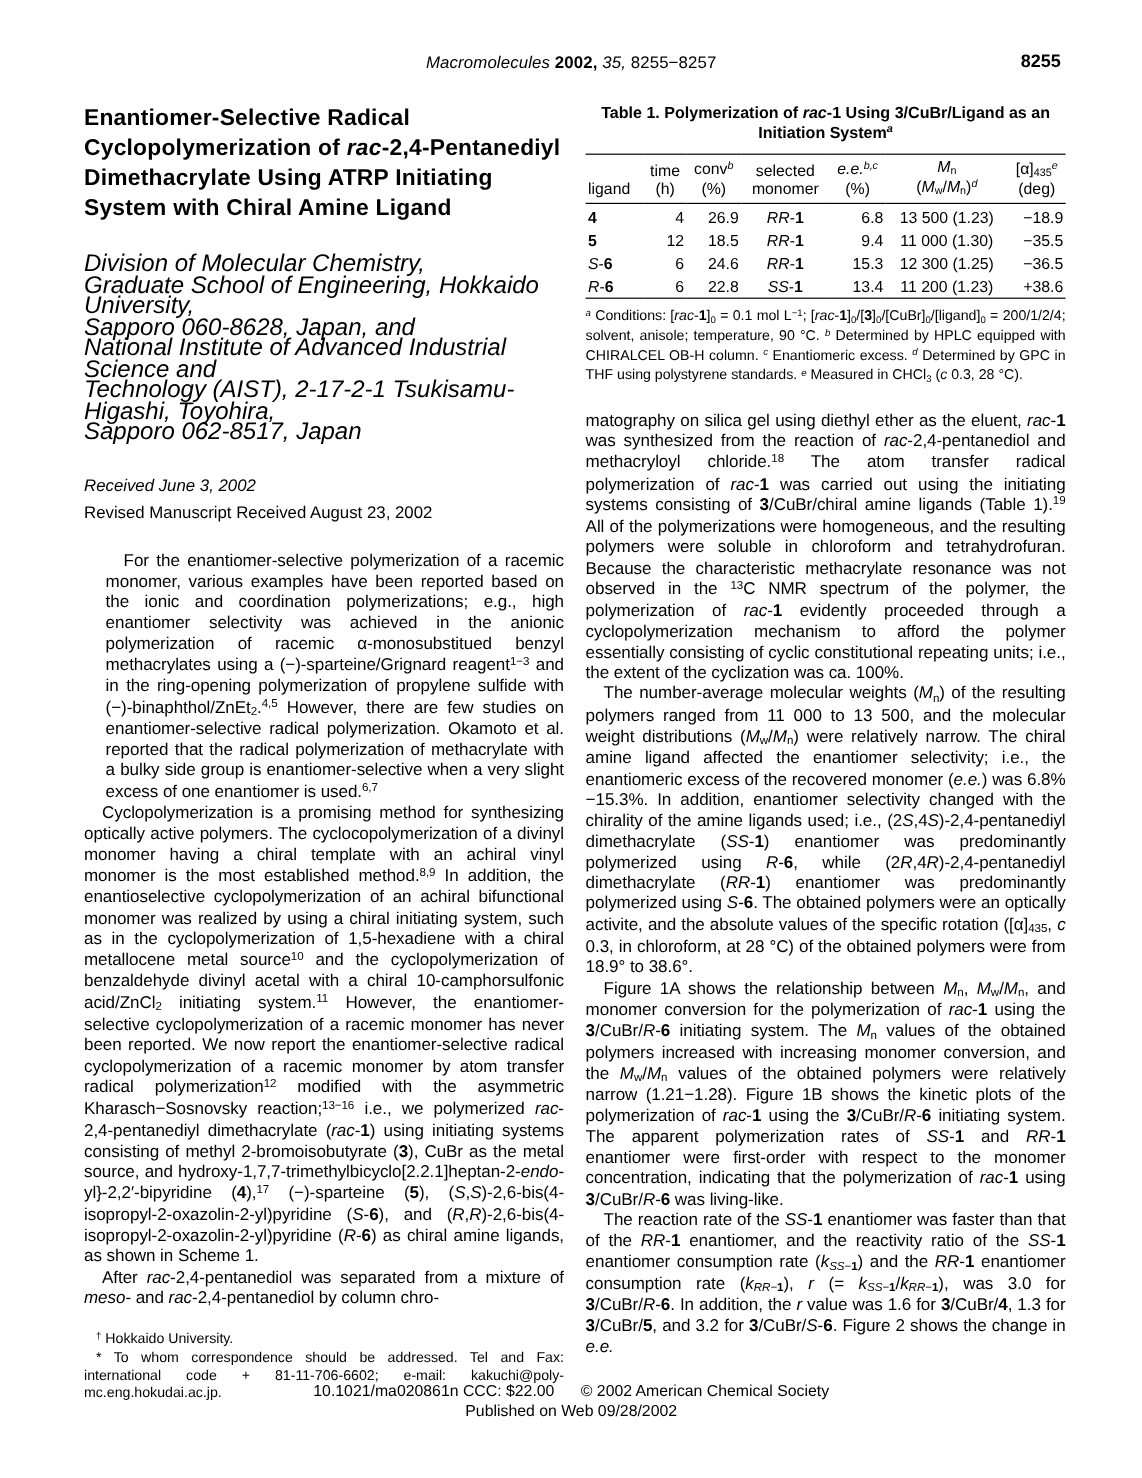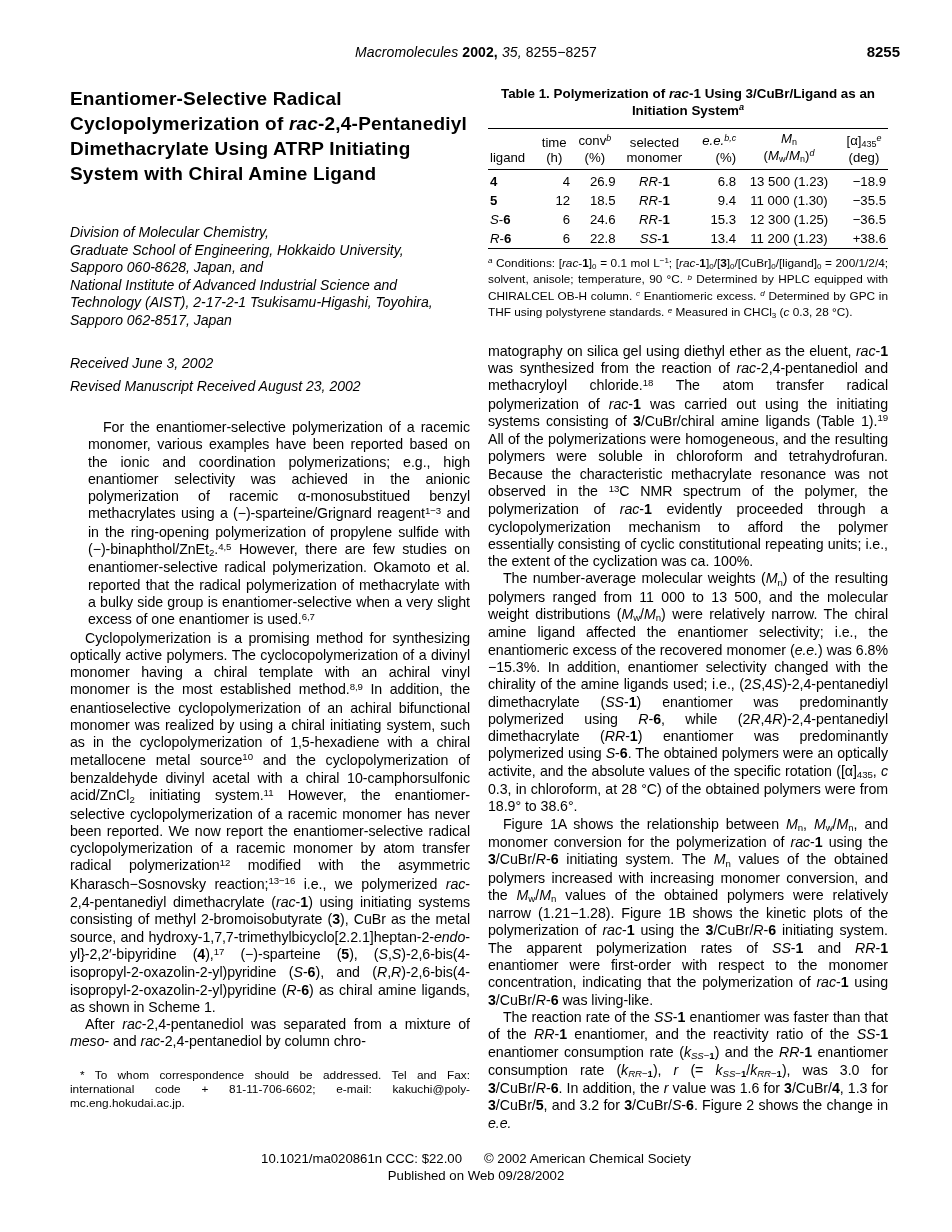--- a/index.html
+++ b/index.html
@@ -7,38 +7,38 @@
   body {
     width:952px; height:1232px; position:relative;
     color:#000; font-family:"Liberation Sans","DejaVu Sans",sans-serif;
     overflow:hidden;
   }
   .runhead {
     position:absolute; top:44px; left:0; width:100%;
     text-align:center; font-size:14px; letter-spacing:0.1px;
   }
   .pagenum {
-    position:absolute; top:43px; right:52px;
+    position:absolute; top:43px; right:68px;
     font-weight:bold; font-size:15px;
   }
   .col { position:absolute; top:86px; width:400px; }
   .col-left { left:70px; }
   .col-right { left:488px; }
 
   .title {
     font-weight:bold; font-size:19px; line-height:25px; letter-spacing:0.2px;
   }
   .authors {
     margin-top:30px; font-weight:bold; font-size:16.5px; line-height:22px;
   }
   .affiliation {
-    margin-top:38px; font-style:italic; font-size:14px; line-height:17.5px;
+    margin-top:26px; font-style:italic; font-size:20px; line-height:17.5px;
   }
   .received { margin-top:26px; font-style:italic; font-size:14px; }
-  .revised  { margin-top:7px;  font-style:italic; font-size:14px; }
+  .revised  { margin-top:7px;  font-size:14px; }
 
   .body-p {
     font-size:14.2px; line-height:17.3px; text-align:justify;
     text-indent:15px; letter-spacing:-0.05px;
   }
   .first-body { margin-top:25px;margin-left:18px; }
   .no-indent { text-indent:0; }
 
   .fnblock { margin-top:17px; font-size:11.8px; line-height:14.2px; }
   .fnblock p { text-align:justify; text-indent:10px; }
@@ -61,21 +61,21 @@
     border-bottom:1.1px solid #000; text-align:center; padding-bottom:2px;
     margin:0 6px;
   }
   tr.header-row th { border-bottom:1.1px solid #000; padding-bottom:4px; }
   tr.data-row:first-of-type td { padding-top:4px; }
   td.c-ligand, th.c-ligand { text-align:left; padding-left:2px; }
   td.c-time, th.c-time, td.c-conv, th.c-conv { text-align:right; padding-right:6px; }
   th.c-time, th.c-conv { text-align:center; }
   td.c-mon, th.c-mon { text-align:center; }
   td.c-ee, th.c-ee { text-align:right; padding-right:8px; }
-  th.c-ee { text-align:right; }
+  th.c-ee { text-align:center; }
   td.c-mn, th.c-mn { text-align:center; white-space:nowrap; }
   td.c-rot, th.c-rot { text-align:right; padding-right:1px; white-space:nowrap; }
   th.c-rot { text-align:center; }
   .tbl-footnote {
     margin-top:7px; font-size:11.8px; line-height:14.4px; text-align:justify;
   }
   .tbl-block { margin-bottom:21px; }
 
   sup { font-size:0.68em; vertical-align:baseline; position:relative; top:-0.45em; }
   sub { font-size:0.68em; vertical-align:baseline; position:relative; top:0.25em; }
@@ -96,20 +96,21 @@
   <h1 class="title">Enantiomer-Selective Radical<br>Cyclopolymerization of <i>rac</i>-2,4-Pentanediyl<br>Dimethacrylate Using ATRP Initiating<br>System with Chiral Amine Ligand</h1>
   <div class="affiliation">Division of Molecular Chemistry,<br>Graduate School of Engineering, Hokkaido University,<br>Sapporo 060-8628, Japan, and<br>National Institute of Advanced Industrial Science and<br>Technology (AIST), 2-17-2-1 Tsukisamu-Higashi, Toyohira,<br>Sapporo 062-8517, Japan</div>
   <div class="received">Received June 3, 2002</div>
   <div class="revised">Revised Manuscript Received August 23, 2002</div>
 
   <p class="body-p first-body">For the enantiomer-selective polymerization of a racemic monomer, various examples have been reported based on the ionic and coordination polymerizations; e.g., high enantiomer selectivity was achieved in the anionic polymerization of racemic α-monosubstitued benzyl methacrylates using a (−)-sparteine/Grignard reagent<sup>1−3</sup> and in the ring-opening polymerization of propylene sulfide with (−)-binaphthol/ZnEt<sub>2</sub>.<sup>4,5</sup> However, there are few studies on enantiomer-selective radical polymerization. Okamoto et al. reported that the radical polymerization of methacrylate with a bulky side group is enantiomer-selective when a very slight excess of one enantiomer is used.<sup>6,7</sup></p>
   <p class="body-p">Cyclopolymerization is a promising method for synthesizing optically active polymers. The cyclocopolymerization of a divinyl monomer having a chiral template with an achiral vinyl monomer is the most established method.<sup>8,9</sup> In addition, the enantioselective cyclopolymerization of an achiral bifunctional monomer was realized by using a chiral initiating system, such as in the cyclopolymerization of 1,5-hexadiene with a chiral metallocene metal source<sup>10</sup> and the cyclopolymerization of benzaldehyde divinyl acetal with a chiral 10-camphorsulfonic acid/ZnCl<sub>2</sub> initiating system.<sup>11</sup> However, the enantiomer-selective cyclopolymerization of a racemic monomer has never been reported. We now report the enantiomer-selective radical cyclopolymerization of a racemic monomer by atom transfer radical polymerization<sup>12</sup> modified with the asymmetric Kharasch−Sosnovsky reaction;<sup>13−16</sup> i.e., we polymerized <i>rac</i>-2,4-pentanediyl dimethacrylate (<i>rac</i>-<b>1</b>) using initiating systems consisting of methyl 2-bromoisobutyrate (<b>3</b>), CuBr as the metal source, and hydroxy-1,7,7-trimethylbicyclo[2.2.1]heptan-2-<i>endo</i>-yl}-2,2′-bipyridine (<b>4</b>),<sup>17</sup> (−)-sparteine (<b>5</b>), (<i>S</i>,<i>S</i>)-2,6-bis(4-isopropyl-2-oxazolin-2-yl)pyridine (<i>S</i>-<b>6</b>), and (<i>R</i>,<i>R</i>)-2,6-bis(4-isopropyl-2-oxazolin-2-yl)pyridine (<i>R</i>-<b>6</b>) as chiral amine ligands, as shown in Scheme 1.</p>
   <p class="body-p">After <i>rac</i>-2,4-pentanediol was separated from a mixture of <i>meso</i>- and <i>rac</i>-2,4-pentanediol by column chro-</p>
 
   <div class="fnblock">
+    <p><sup>†</sup> Hokkaido University.</p>
     <p>* To whom correspondence should be addressed. Tel and Fax: international code + 81-11-706-6602; e-mail: kakuchi@poly-mc.eng.hokudai.ac.jp.</p>
   </div>
 </div>
 
 <div class="col col-right">
   <div class="tbl-block">
     <div class="tbl-title">Table 1. Polymerization of <i>rac</i>-<b>1</b> Using <b>3</b>/CuBr/Ligand as an Initiation System<sup><i>a</i></sup></div>
     <table class="datatable">
       <thead>
         <tr class="header-row">

